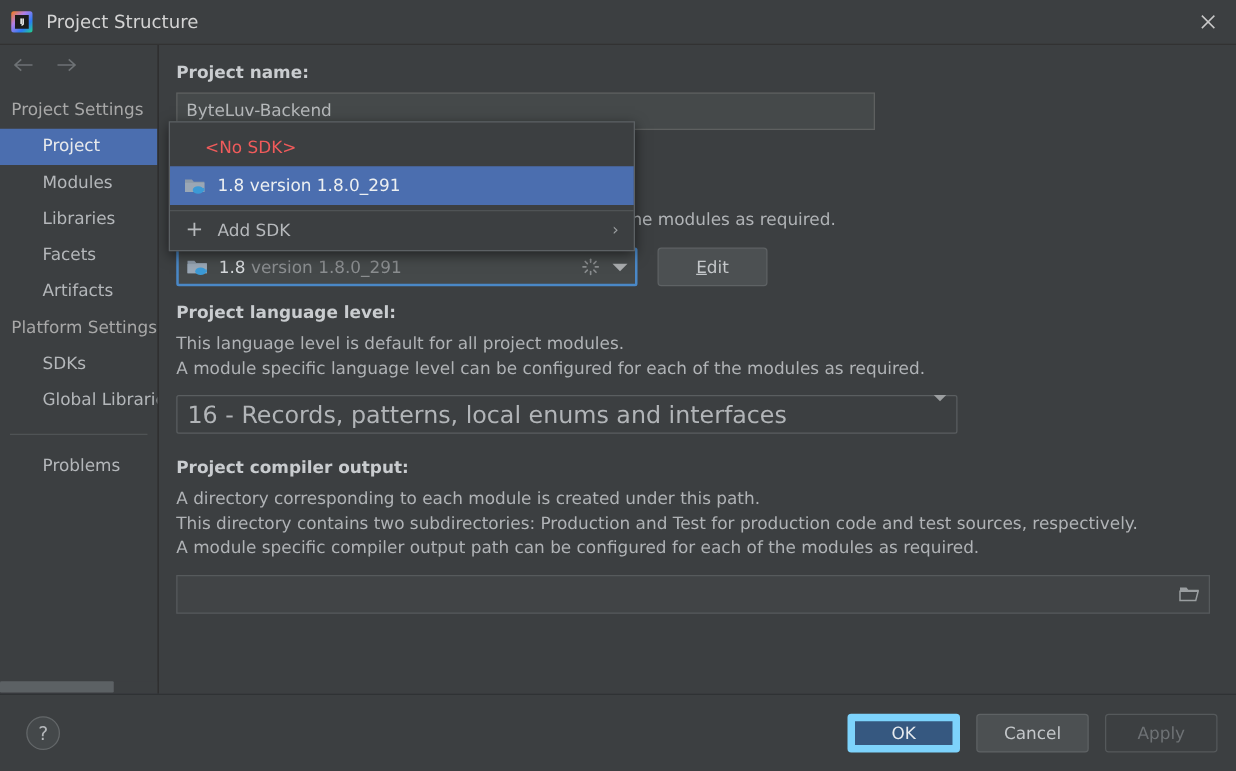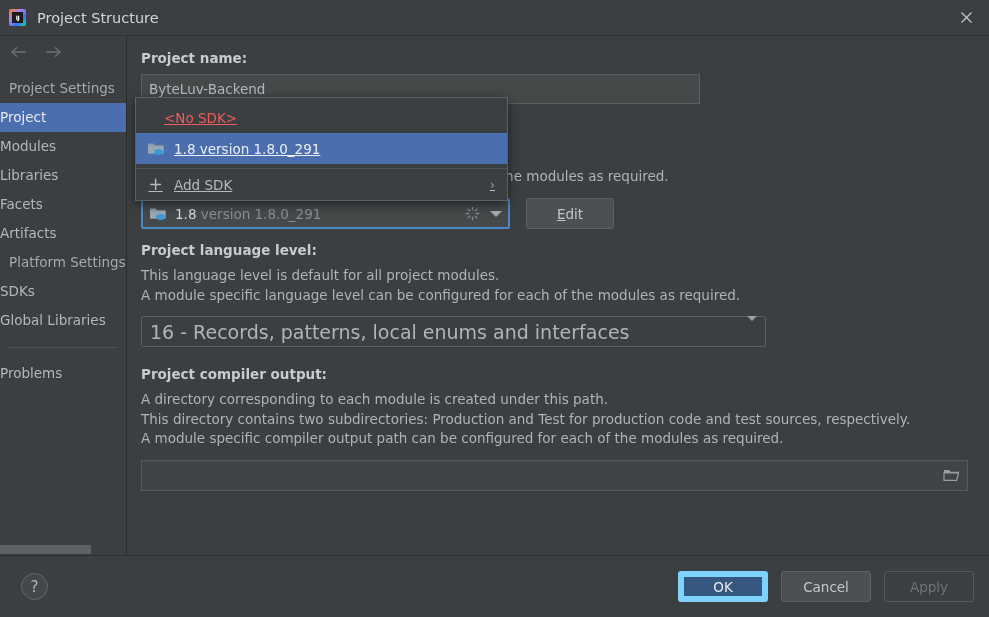--- a/index.html
+++ b/index.html
@@ -62,20 +62,21 @@
   .nav-arrow svg { display: block; }
   .nav-list { flex: 1 1 auto; padding-top: 6px; overflow: hidden; }
   .nav-group {
     height: 29px; line-height: 29px;
     padding-left: 9px;
     color: #a8a8a8; font-size: 13.5px;
     white-space: nowrap;
   }
   .nav-item {
     height: 29px; line-height: 29px;
+    padding-left: 34px;
     color: #b4b7ba; font-size: 13.5px;
     white-space: nowrap; cursor: pointer;
   }
   .nav-item.selected { background: #4b6eaf; color: #e8eaec; }
   .nav-sep { height: 1px; background: #4f5355; margin: 12px 8px 11px 8px; }
   .sidebar-scroll {
     position: absolute; left: 0; bottom: 0;
     height: 10px; width: 100%;
     background: #3c3f41;
   }
@@ -155,21 +156,21 @@
     width: 373px;
     background: #3c3f41;
     border: 1px solid #5c6164;
     box-shadow: 0 3px 10px rgba(0,0,0,0.55);
     z-index: 50;
     padding: 4px 0 0 0;
   }
   .popup-item {
     height: 31px; display: flex; align-items: center;
     padding-left: 11px; font-size: 13.5px; color: #b6b9bc;
-    cursor: pointer; white-space: nowrap; text-decoration: underline;
+    cursor: pointer; white-space: nowrap;
   }
   .popup-item.no-sdk { color: #f05b5b; padding-left: 28px; }
   .popup-item.highlight { background: #4b6eaf; color: #eceff1; }
   .popup-item .p-icon { flex: 0 0 19px; margin-right: 8px; display: flex; align-items: center; }
   .popup-sep { height: 1px; background: #4f5355; margin: 4px 0 0 0; }
   .popup-item.add-sdk { padding-left: 11px; }
   .popup-item.add-sdk .plus {
     flex: 0 0 17px; margin-right: 10px;
     color: #b6b9bc; font-size: 17px; line-height: 1; text-align: center;
   }

